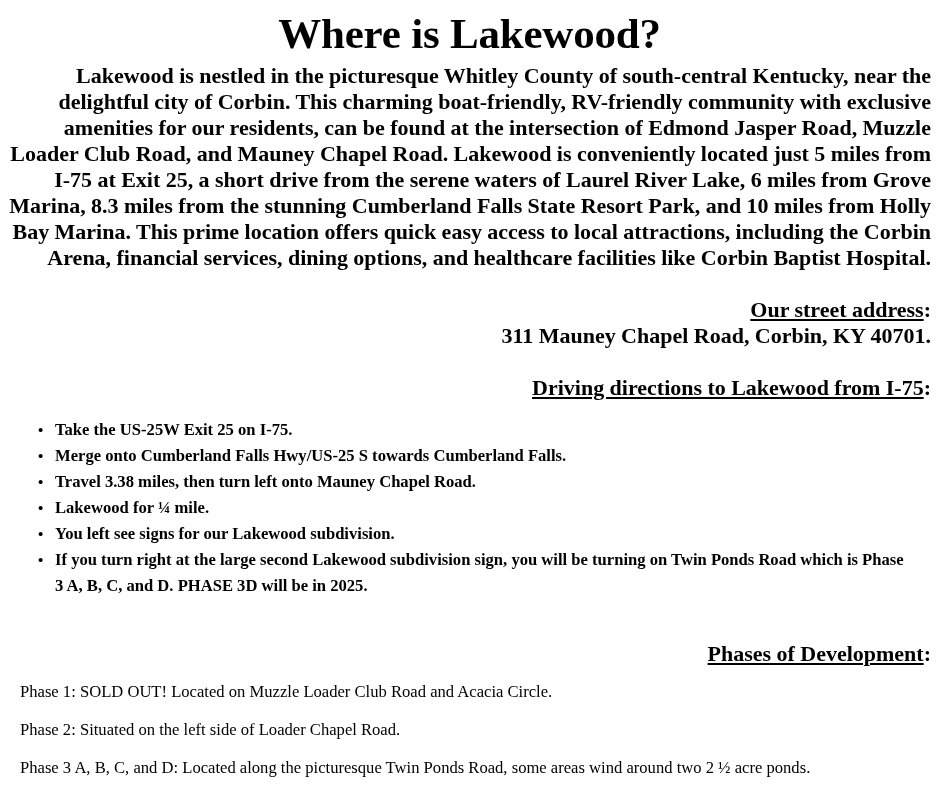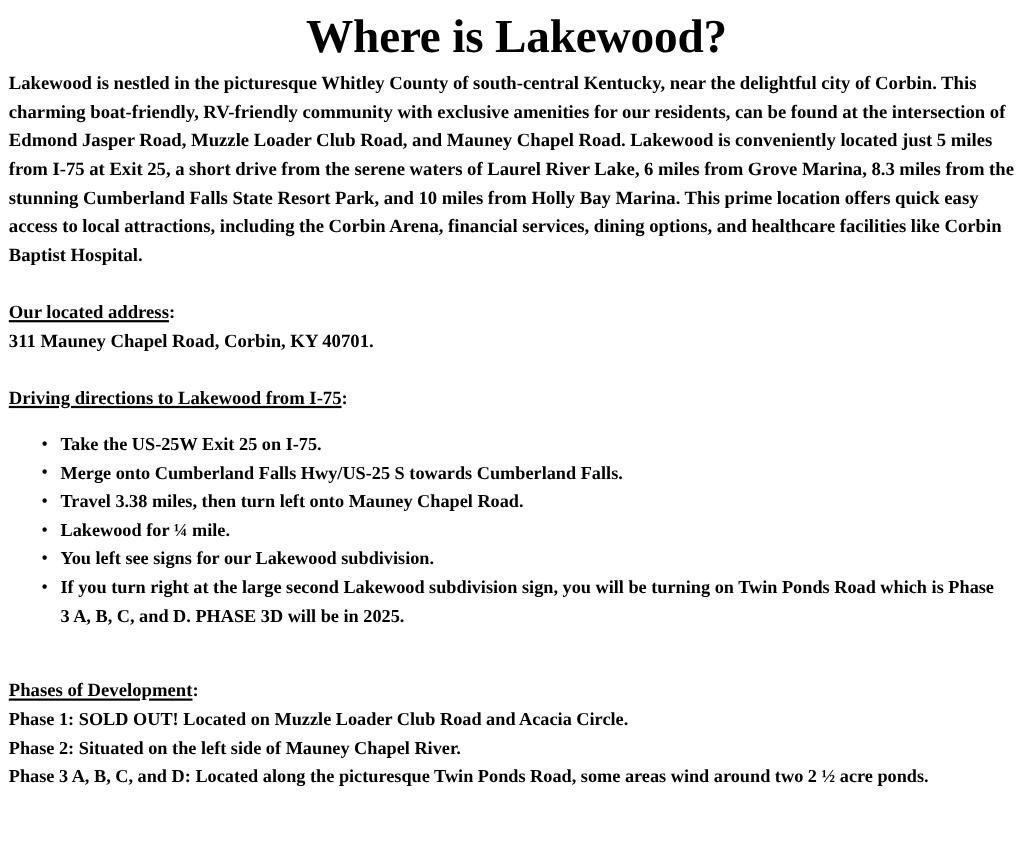--- a/index.html
+++ b/index.html
@@ -34,24 +34,24 @@
     text-align: center;
     margin: 0;
     padding: 12px 0 6px 0;
     letter-spacing: -0.2px;
     white-space: nowrap;
   }
 
   
   .body-text {
     font-weight: bold;
-    font-size: 17px;
+    font-size: 22px;
     line-height: 26px;
     margin: 0;
-    text-align: left;
+    text-align: right;
     word-spacing: -0.1px;
   }
 
   .intro-para {
     margin: 0;
     padding-top: 2px;
   }
 
   .spacer-line {
     height: 26px;
@@ -86,39 +86,39 @@
     content: "\2022";
     position: absolute;
     left: 14px;
     top: 0;
     font-size: 15px;
     line-height: 26px;
   }
 
   
   .phase-line {
-    margin: 0;
-    font-weight: bold;
+    margin: 12px;
+    font-weight: normal;
     font-size: 16.6px;
     line-height: 26px;
   }
 </style>
 </head>
 <body>
 
 <div id="page">
 
   <h1 class="doc-title">Where is Lakewood?</h1>
 
   <p class="body-text intro-para">Lakewood is nestled in the picturesque Whitley County of south-central Kentucky, near the delightful city of Corbin. This charming boat-friendly, RV-friendly community with exclusive amenities for our residents, can be found at the intersection of Edmond Jasper Road, Muzzle Loader Club Road, and Mauney Chapel Road. Lakewood is conveniently located just 5 miles from I-75 at Exit 25, a short drive from the serene waters of Laurel River Lake, 6 miles from Grove Marina, 8.3 miles from the stunning Cumberland Falls State Resort Park, and 10 miles from Holly Bay Marina. This prime location offers quick easy access to local attractions, including the Corbin Arena, financial services, dining options, and healthcare facilities like Corbin Baptist Hospital.</p>
 
   <div class="spacer-line">&nbsp;</div>
 
   <div class="body-text heading-line">
-    <span class="heading-underlined">Our located address</span><span>:</span>
+    <span class="heading-underlined">Our street address</span><span>:</span>
   </div>
 
   <div class="body-text">311 Mauney Chapel Road, Corbin, KY 40701.</div>
 
   <div class="spacer-line">&nbsp;</div>
 
   <div class="body-text heading-line">
     <span class="heading-underlined">Driving directions to Lakewood from I-75</span><span>:</span>
   </div>
 
@@ -131,16 +131,16 @@
     <li><span>If you turn right at the large second Lakewood subdivision sign, you will be turning on Twin Ponds Road which is Phase 3 A, B, C, and D. PHASE 3D will be in 2025.</span></li>
   </ul>
 
   <div class="spacer-line">&nbsp;</div>
 
   <div class="body-text heading-line">
     <span class="heading-underlined">Phases of Development</span><span>:</span>
   </div>
 
   <div class="phase-line">Phase 1: SOLD OUT! Located on Muzzle Loader Club Road and Acacia Circle.</div>
-  <div class="phase-line">Phase 2: Situated on the left side of Mauney Chapel River.</div>
+  <div class="phase-line">Phase 2: Situated on the left side of Loader Chapel Road.</div>
   <div class="phase-line">Phase 3 A, B, C, and D: Located along the picturesque Twin Ponds Road, some areas wind around two 2 ½ acre ponds.</div>
 
 </div>
 
 </body></html>

